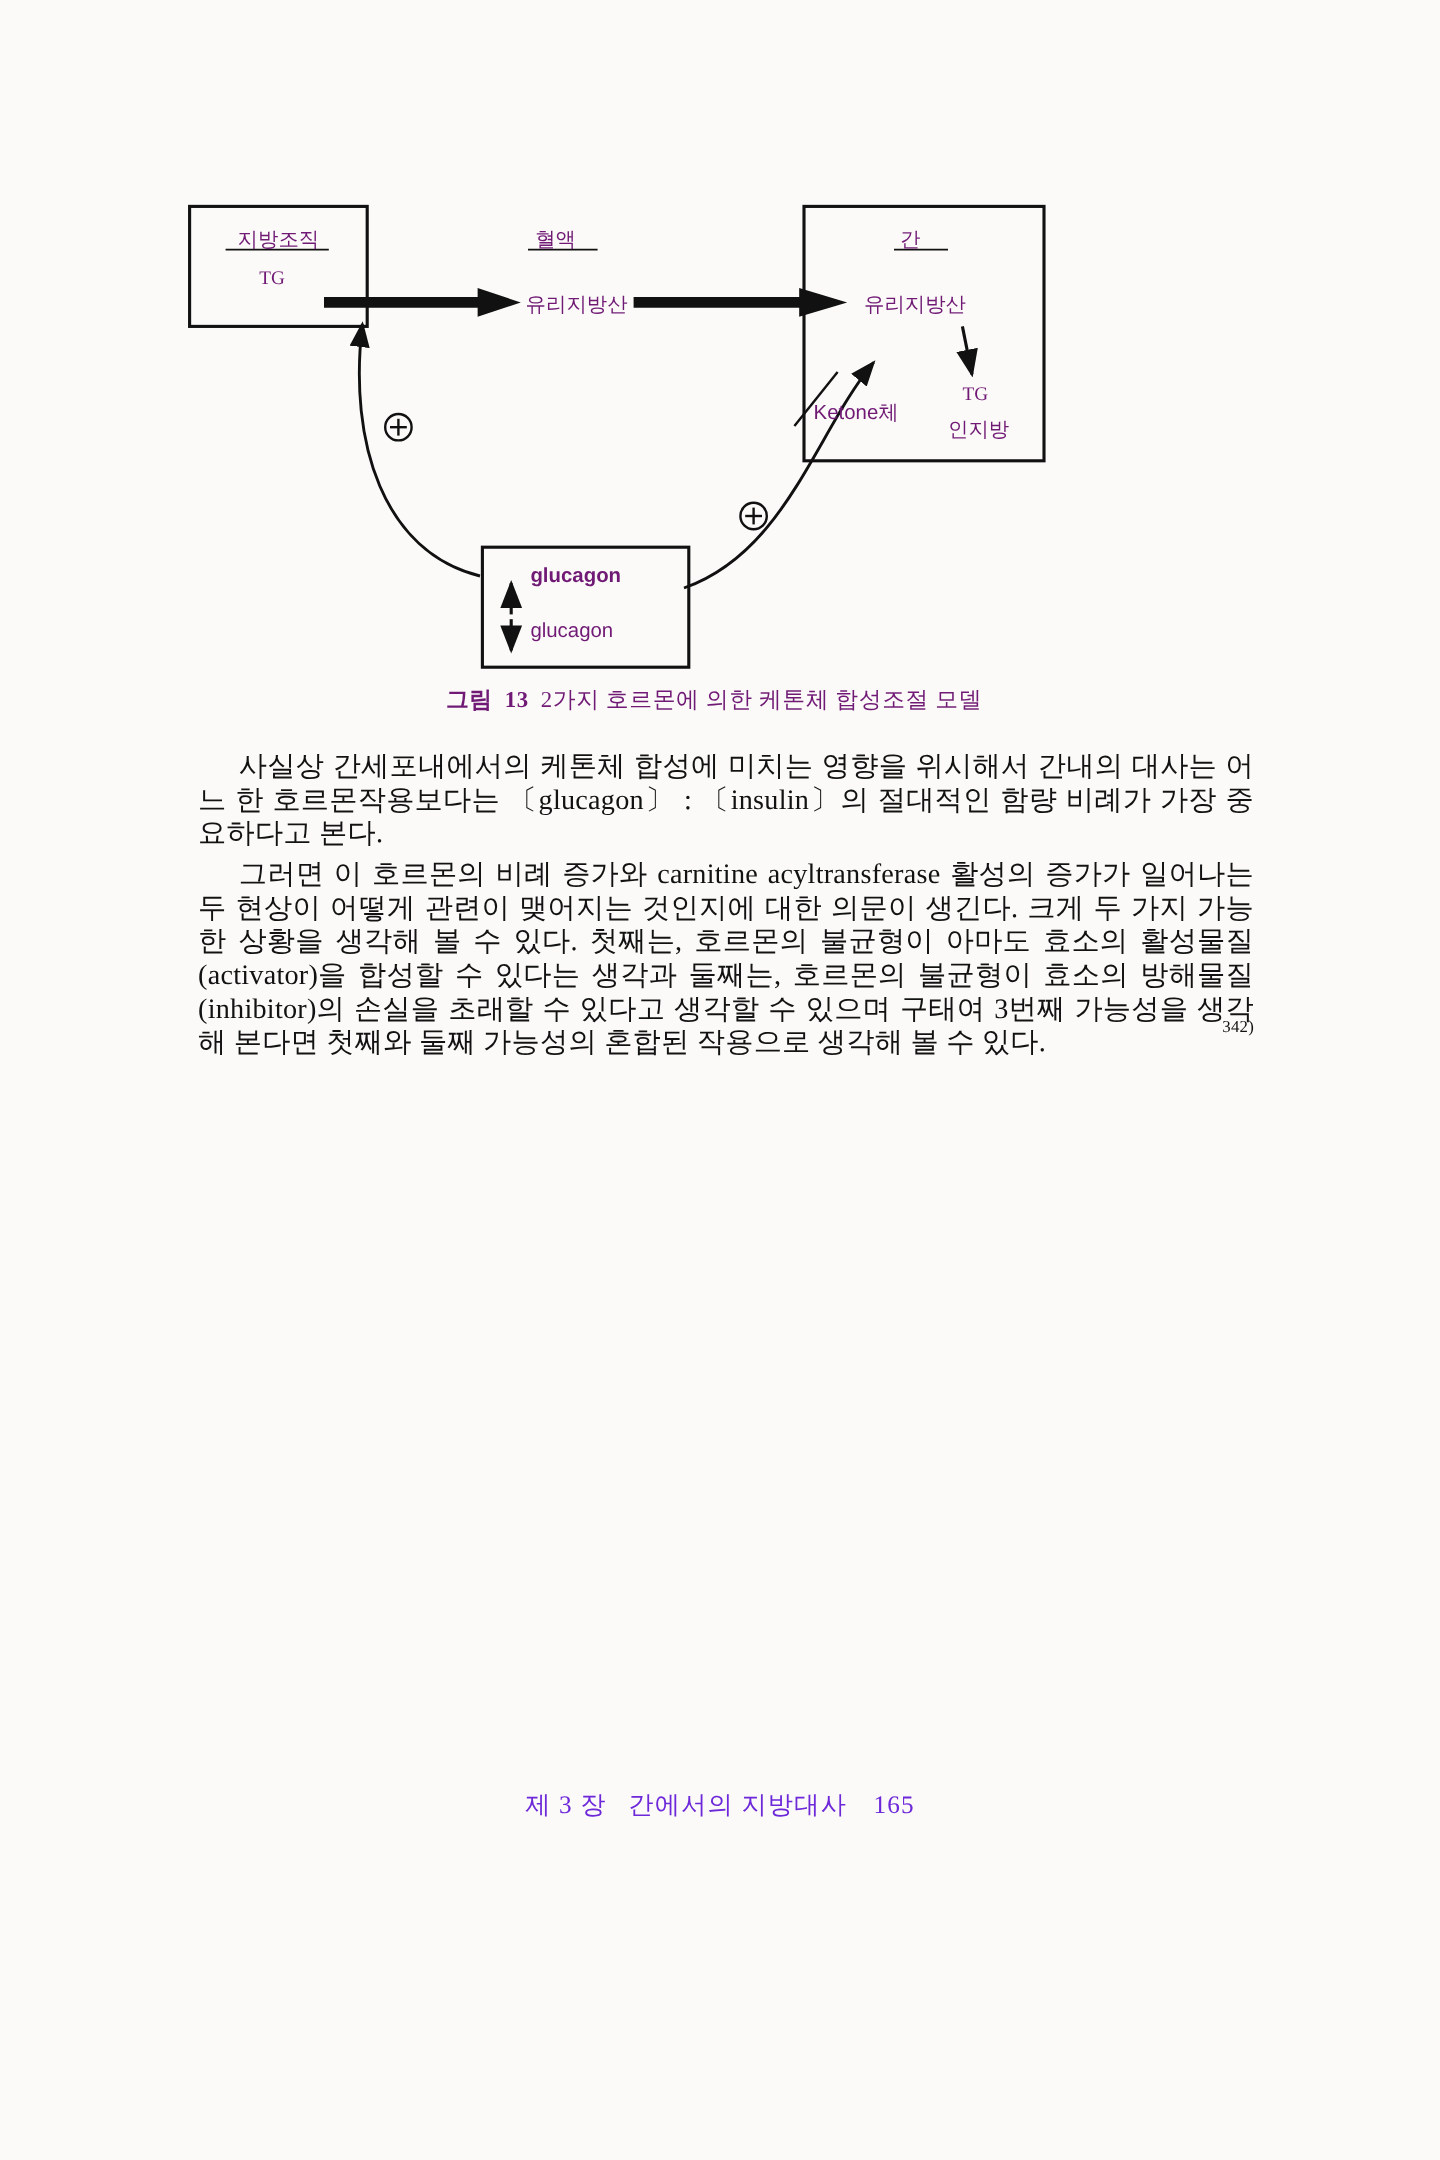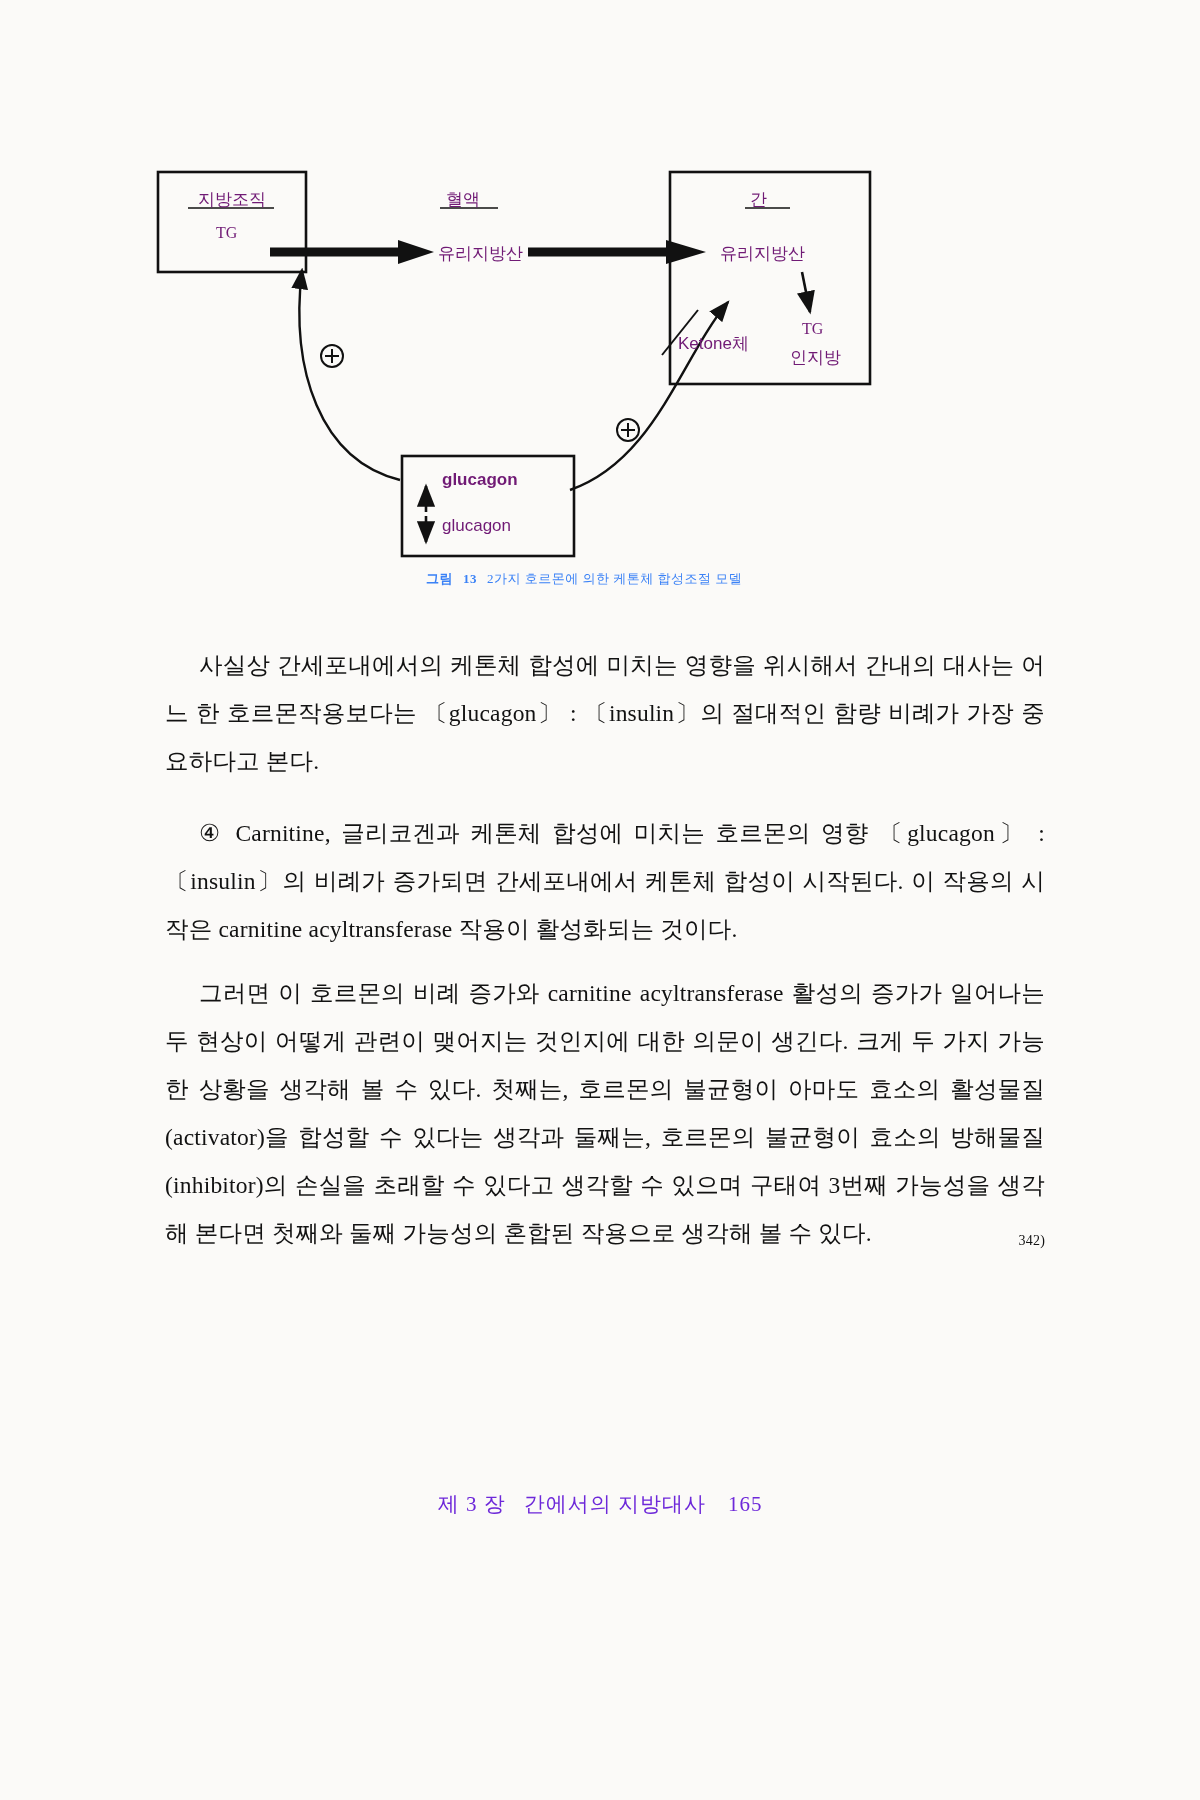--- a/index.html
+++ b/index.html
@@ -26,44 +26,44 @@
   .figure-wrap {
     position: absolute;
     left: 150px;
     top: 160px;
     width: 900px;
     height: 440px;
   }
   .figure-wrap svg { display: block; }
   .fig-caption {
     position: absolute;
-    left: 134px;
+    left: 145px;
     top: 570px;
     width: 900px;
     text-align: center;
-    font-size: 13px;
+    font-size: 19px;
     letter-spacing: 0.5px;
-    color: #3b82f6;
+    color: #701a75;
   }
   .fig-caption .fignum {
     font-weight: bold;
     margin-right: 10px;
   }
   
   .body-text {
     position: absolute;
     left: 165px;
     top: 625px;
     width: 880px;
   }
   .para {
     font-size: 23.5px;
-    line-height: 48px;
+    line-height: 28px;
     color: #121212;
-    margin: 16px 0 6px 0;
+    margin: 0 0 6px 0;
     letter-spacing: 0.2px;
     text-align: justify;
     text-justify: inter-character;
   }
   .para.indent { text-indent: 34px; }
   .para.gap { margin-top: 24px; }
   .para.tight { margin-bottom: 0; }
   .sup {
     font-size: 14px;
     vertical-align: super;
@@ -164,21 +164,20 @@
     <span class="fig-label" style="left:292px; top:310px;font-weight:bold;">glucagon</span>
     <span class="fig-label" style="left:292px; top:356px;">glucagon</span>
   </div>
 
   <div class="fig-caption">
     <span class="fignum">그림</span><span class="fignum">13</span><span>2가지 호르몬에 의한 케톤체 합성조절 모델</span>
   </div>
 
   <div class="body-text">
     <p class="para indent">사실상 간세포내에서의 케톤체 합성에 미치는 영향을 위시해서 간내의 대사는 어느 한 호르몬작용보다는 〔glucagon〕 : 〔insulin〕의 절대적인 함량 비례가 가장 중요하다고 본다.</p>
-    <p class="para indent gap">④ Carnitine, 글리코겐과 케톤체 합성에 미치는 호르몬의 영향 〔glucagon〕 : 〔insulin〕의 비례가 증가되면 간세포내에서 케톤체 합성이 시작된다. 이 작용의 시작은 carnitine acyltransferase 작용이 활성화되는 것이다.</p>
     <p class="para indent tight">그러면 이 호르몬의 비례 증가와 carnitine acyltransferase 활성의 증가가 일어나는 두 현상이 어떻게 관련이 맺어지는 것인지에 대한 의문이 생긴다. 크게 두 가지 가능한 상황을 생각해 볼 수 있다. 첫째는, 호르몬의 불균형이 아마도 효소의 활성물질(activator)을 합성할 수 있다는 생각과 둘째는, 호르몬의 불균형이 효소의 방해물질(inhibitor)의 손실을 초래할 수 있다고 생각할 수 있으며 구태여 3번째 가능성을 생각해 본다면 첫째와 둘째 가능성의 혼합된 작용으로 생각해 볼 수 있다.</p>
     <p class="para" style="margin-top:-40px; text-align:right; margin-bottom:6px;"><span class="sup">342)</span></p>
   </div>
 
   <div class="footer">
     <span class="chap">제 3 장</span><span class="sect">간에서의 지방대사</span><span class="pageno">165</span>
   </div>
 
 </div>
 

